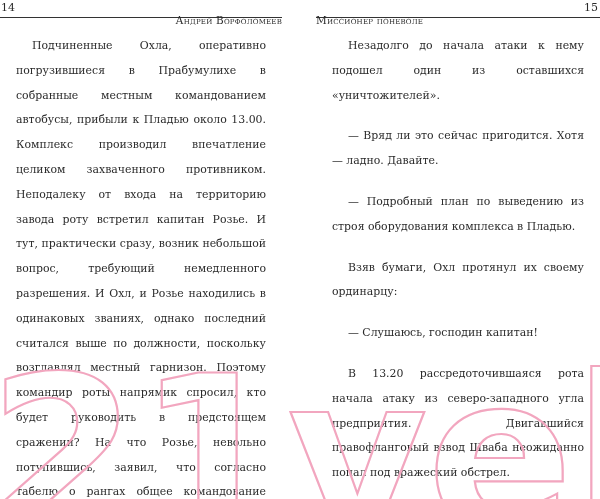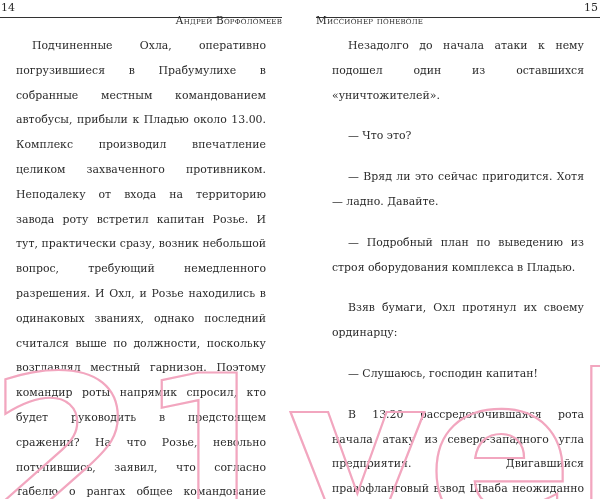--- a/index.html
+++ b/index.html
@@ -34,21 +34,20 @@
   </div>
 </div>
 
 <div class="page right">
   <div class="header">
     <span class="run">Миссионер поневоле</span>
     <span class="num">15</span>
   </div>
   <div class="body">
     <p>Незадолго до начала атаки к нему подошел один из оставшихся «уничтожителей».</p>
-    <p>— Что это?</p>
     <p>— Вряд ли это сейчас пригодится. Хотя — ладно. Давайте.</p>
     <p>— Подробный план по выведению из строя оборудования комплекса в Пладью.</p>
     <p>Взяв бумаги, Охл протянул их своему ординарцу:</p>
     <p>— Слушаюсь, господин капитан!</p>
     <p>В 13.20 рассредоточившаяся рота начала атаку из северо-западного угла предприятия. Двигавшийся правофланговый взвод Шваба неожиданно попал под вражеский обстрел.</p>
 
   </div>
 </div>
 
 <svg class="watermark" viewBox="0 0 600 159">

